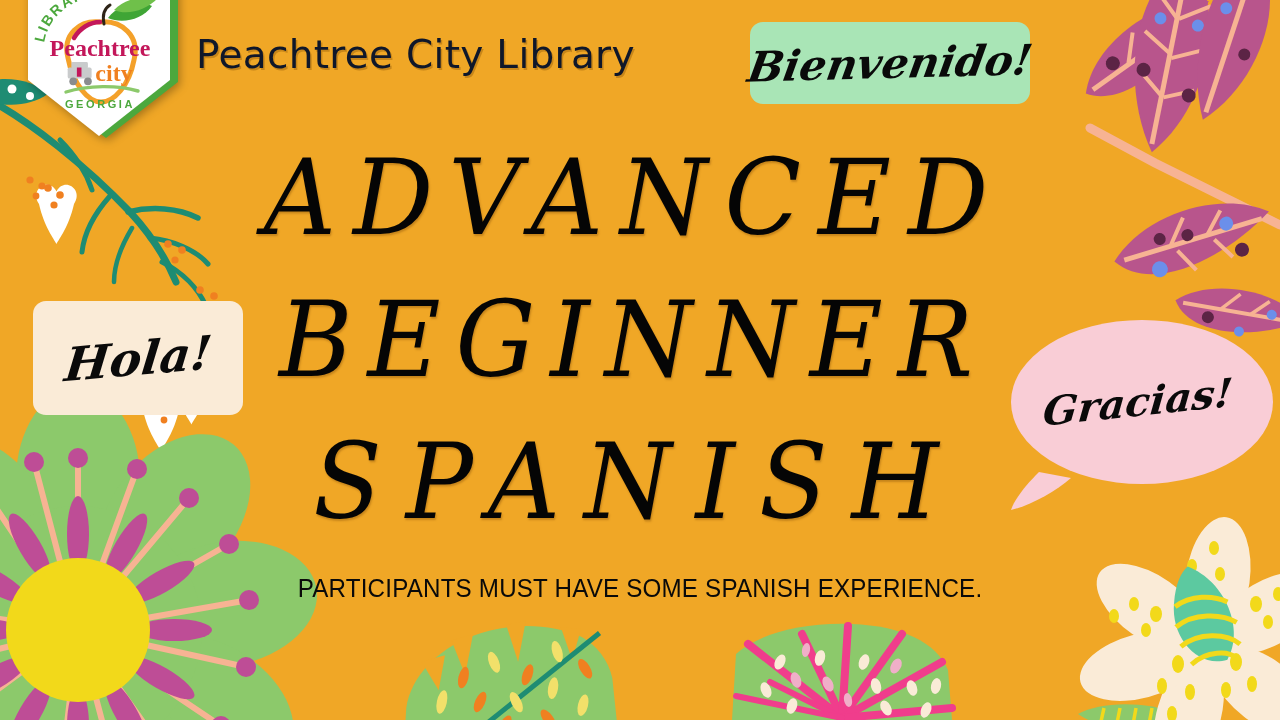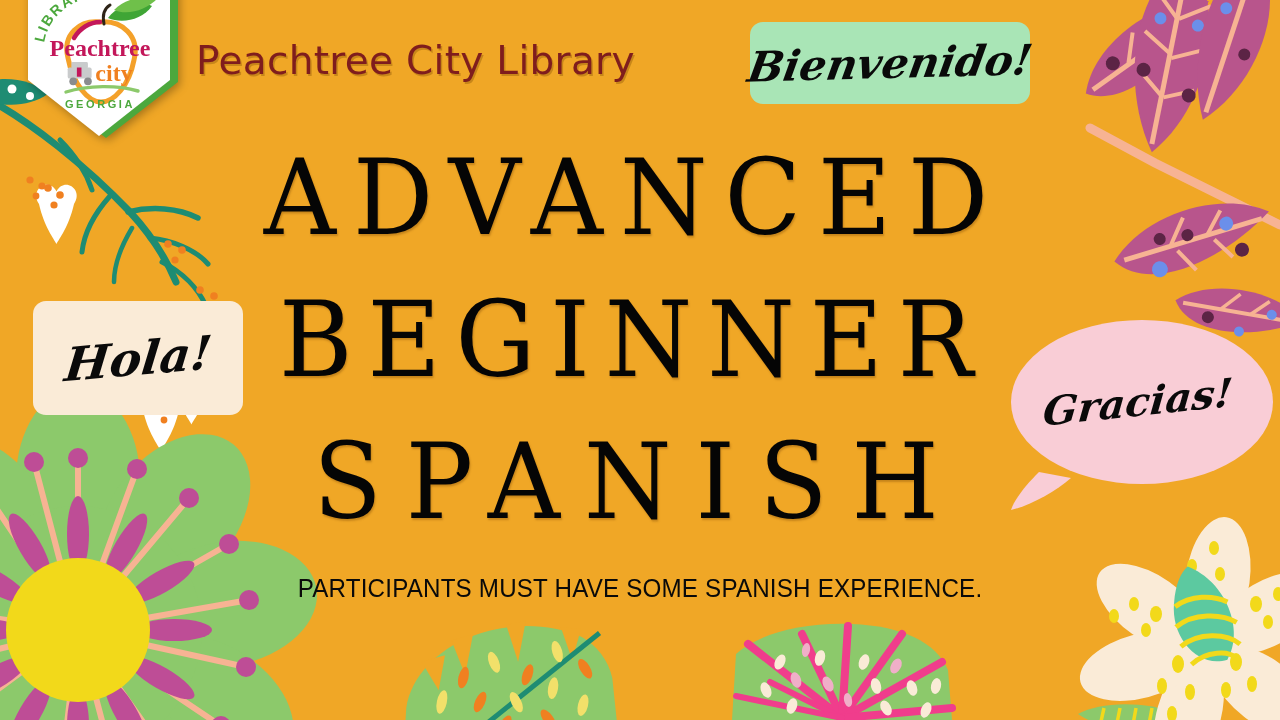--- a/index.html
+++ b/index.html
@@ -34,26 +34,26 @@
     width: 162px;
     height: 155px;
     z-index: 6;
     filter: drop-shadow(2px 3px 4px rgba(0,0,0,0.30));
   }
 
   
   #org-title {
     position: absolute;
     left: 196px;
-    top: 38px;
+    top: 32px;
     font-family: "DejaVu Sans", sans-serif;
     font-size: 39px;
     font-weight: 400;
     letter-spacing: 0.3px;
-    color: #7f1d1d;
+    color: #0f172a;
     text-shadow: 1.5px 2px 0 rgba(150, 95, 10, 0.45);
     z-index: 7;
     white-space: nowrap;
   }
 
   
   .badge {
     position: absolute;
     display: flex;
     align-items: center;
@@ -117,20 +117,21 @@
   }
 
   
   #headline {
     position: absolute;
     left: 0;
     top: 128px;
     width: 1252px;
     text-align: center;
     z-index: 6;
+    font-style: italic;
   }
   .headline-line {
     display: block;
     font-family: "DejaVu Serif", serif;
     font-weight: 400;
     font-size: 100px;
     line-height: 142px;
     color: #050505;
     text-shadow: 1px 2px 2px rgba(120, 70, 5, 0.35);
     transform: scaleY(1.04);

